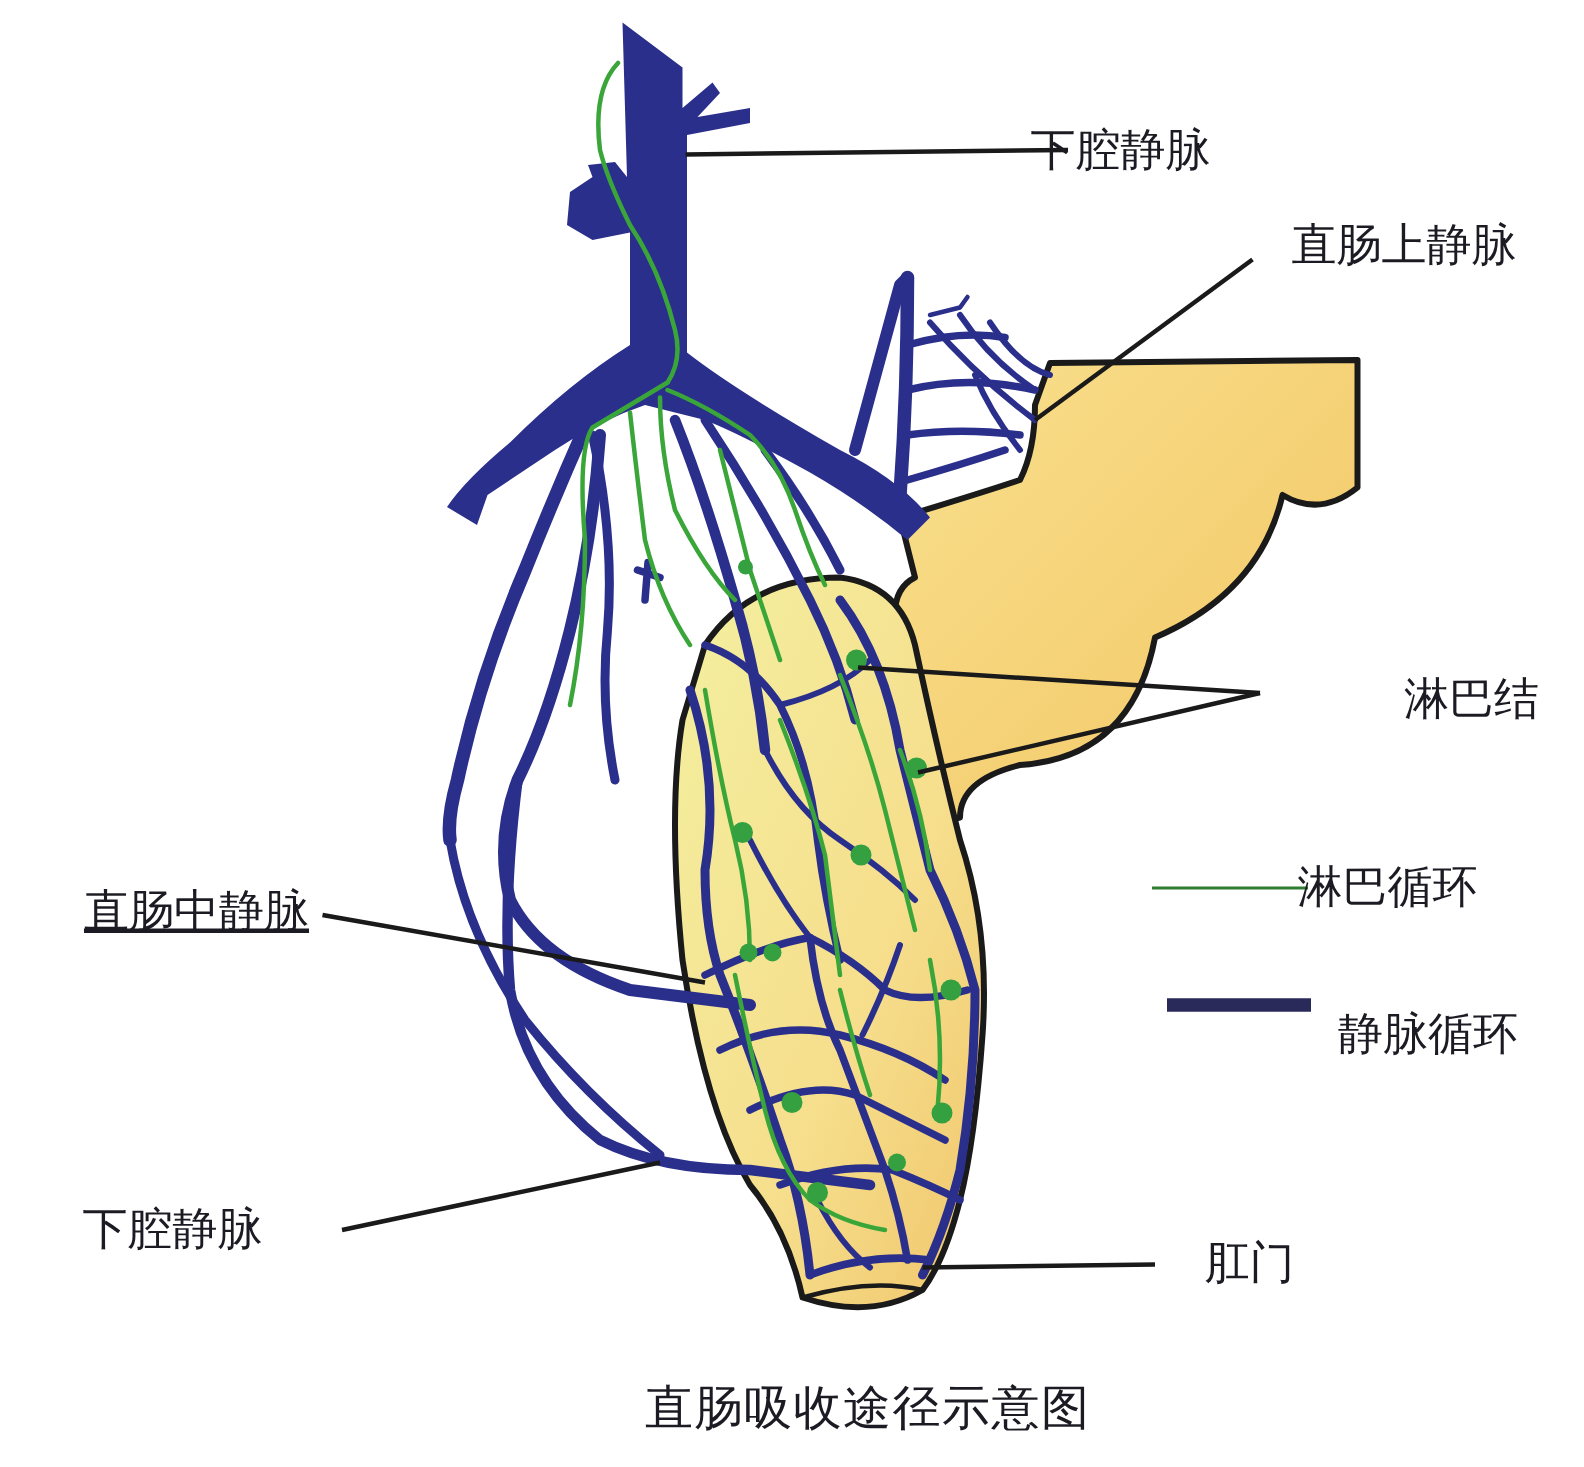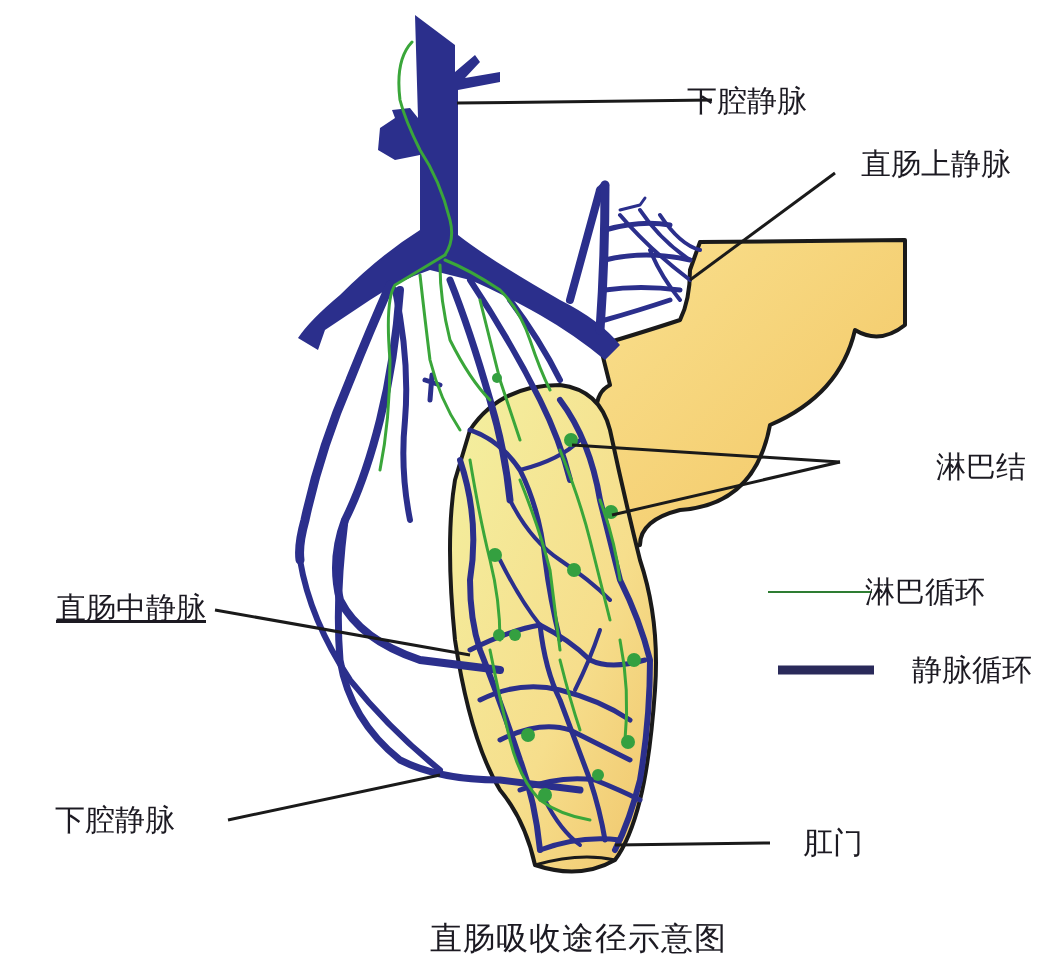--- a/index.html
+++ b/index.html
@@ -114,15 +114,15 @@
 </svg>
 
 <div class="label" style="left:687px; top:86px;text-align:center;">下腔静脉</div>
 <div class="label" style="left:848px; top:149px;margin-left:13px;">直肠上静脉</div>
 <div class="label" style="left:912px; top:452px;margin-left:24px;">淋巴结</div>
 <div class="label" style="left:56px; top:593px;text-decoration:underline;">直肠中静脉</div>
 <div class="label" style="left:55px; top:805px;">下腔静脉</div>
 <div class="label" style="left:790px; top:828px;margin-left:13px;">肛门</div>
 
 <div class="label" style="left:865px; top:577px;">淋巴循环</div>
-<div class="label" style="left:892px; top:655px;margin-left:20px;">静脉循环</div>
+<div class="label" style="left:892px; top:675px;">静脉循环</div>
 
 <div class="caption" style="left:430px; top:922px;">直肠吸收途径示意图</div>
 
 </body></html>

